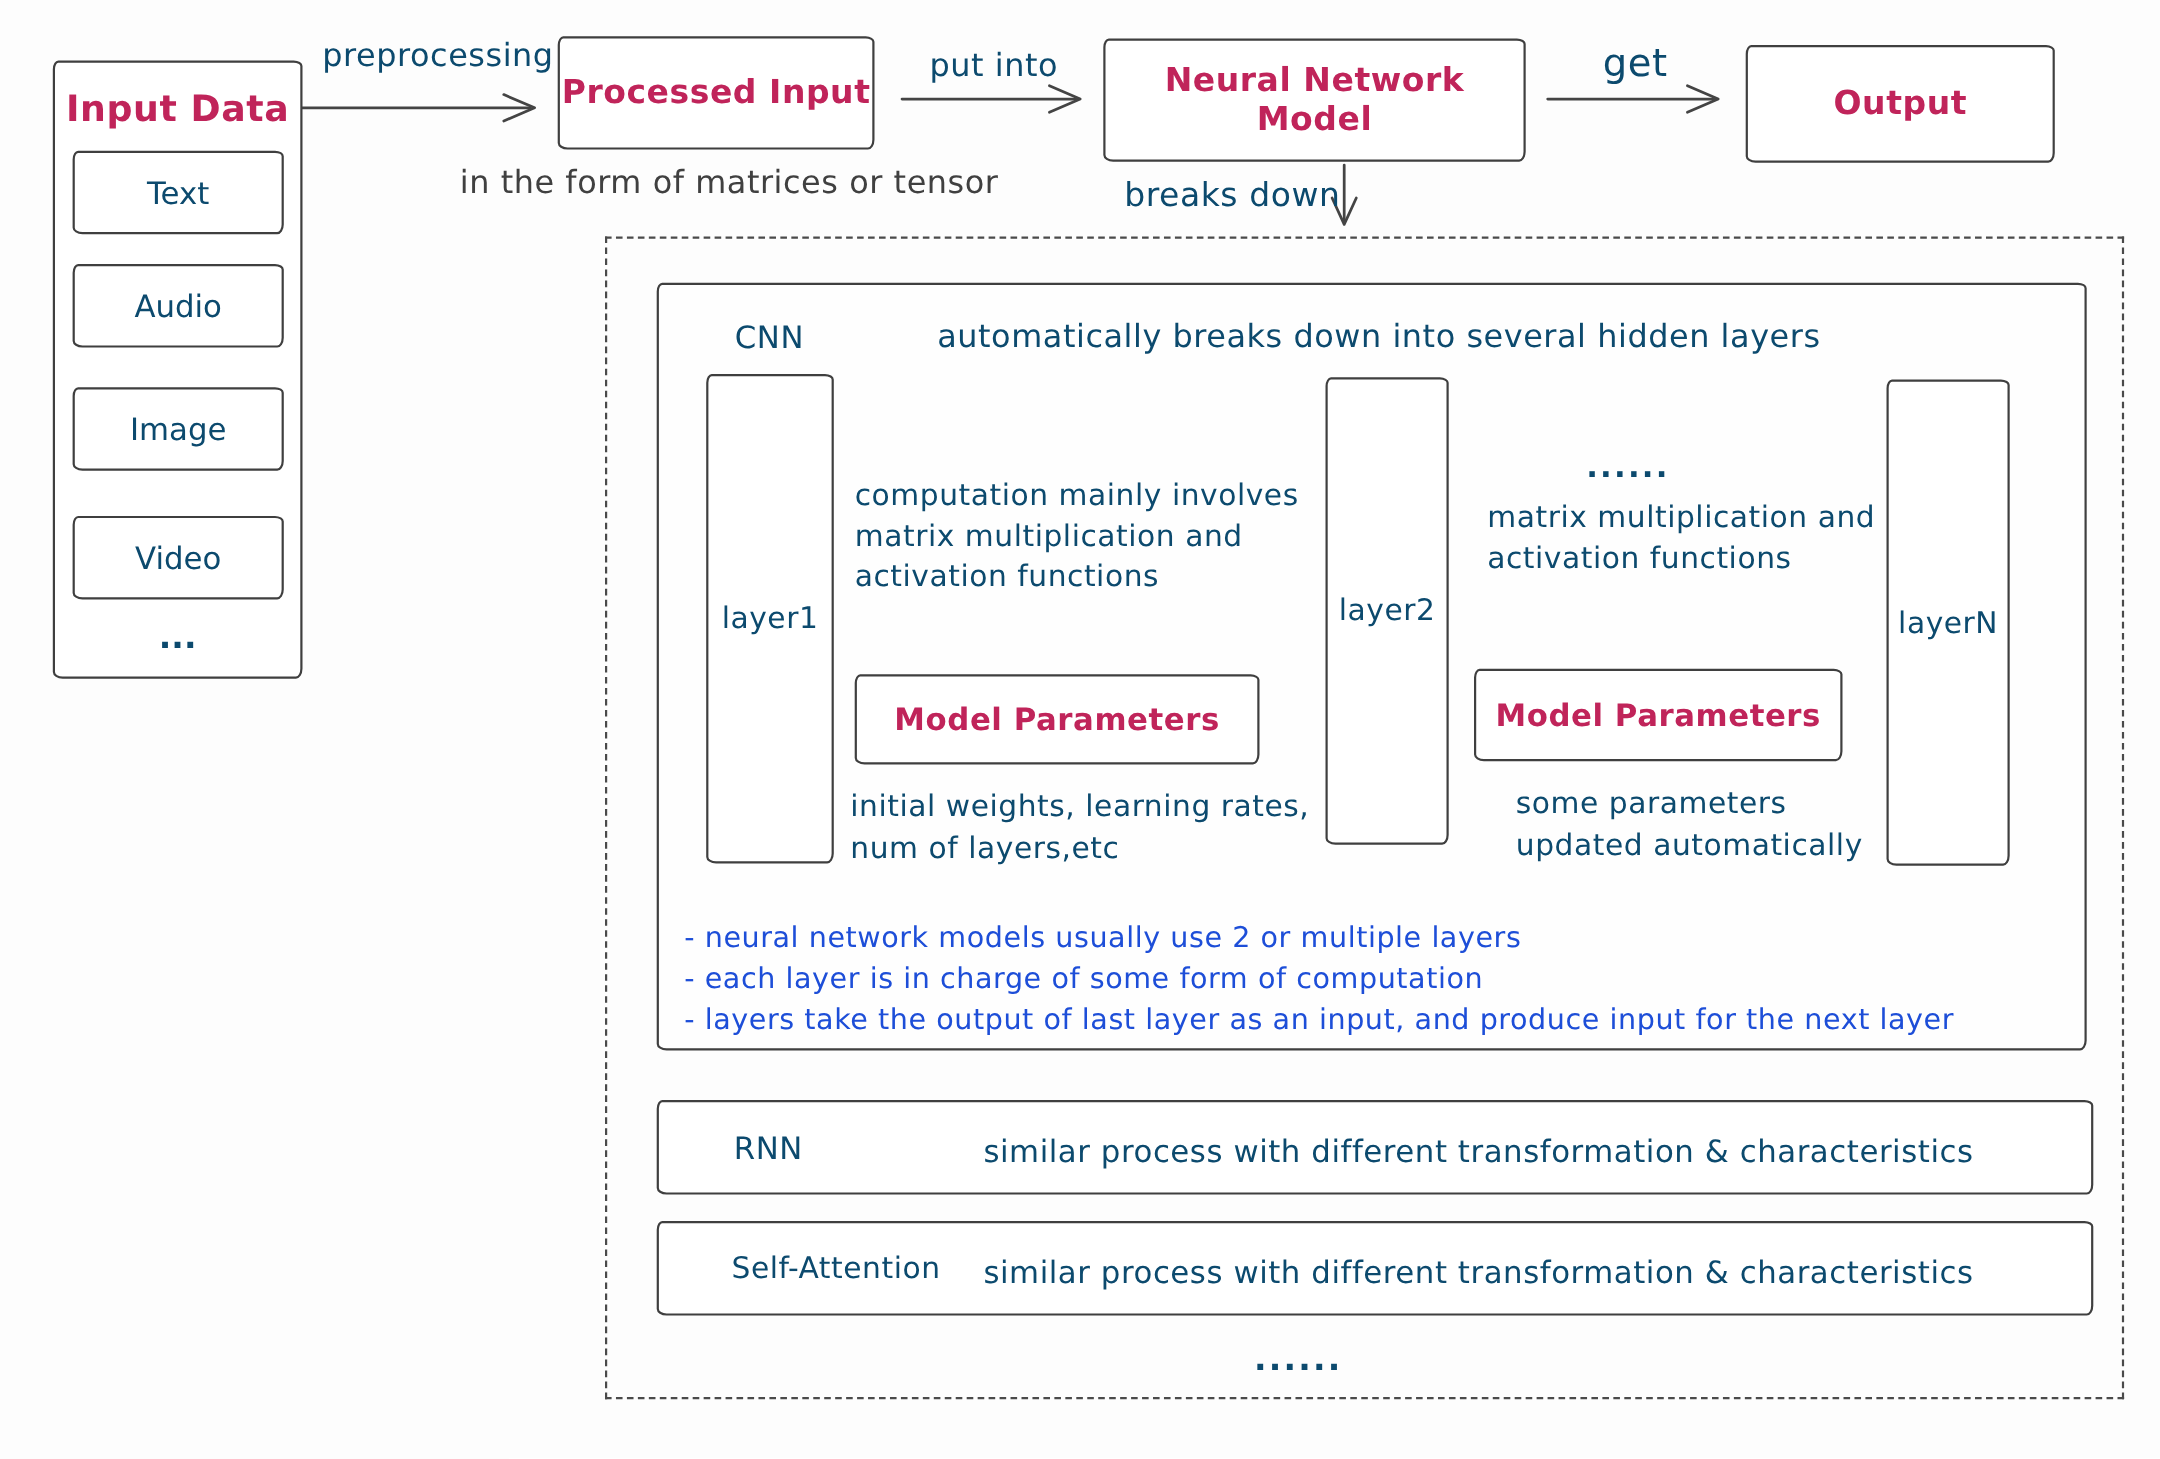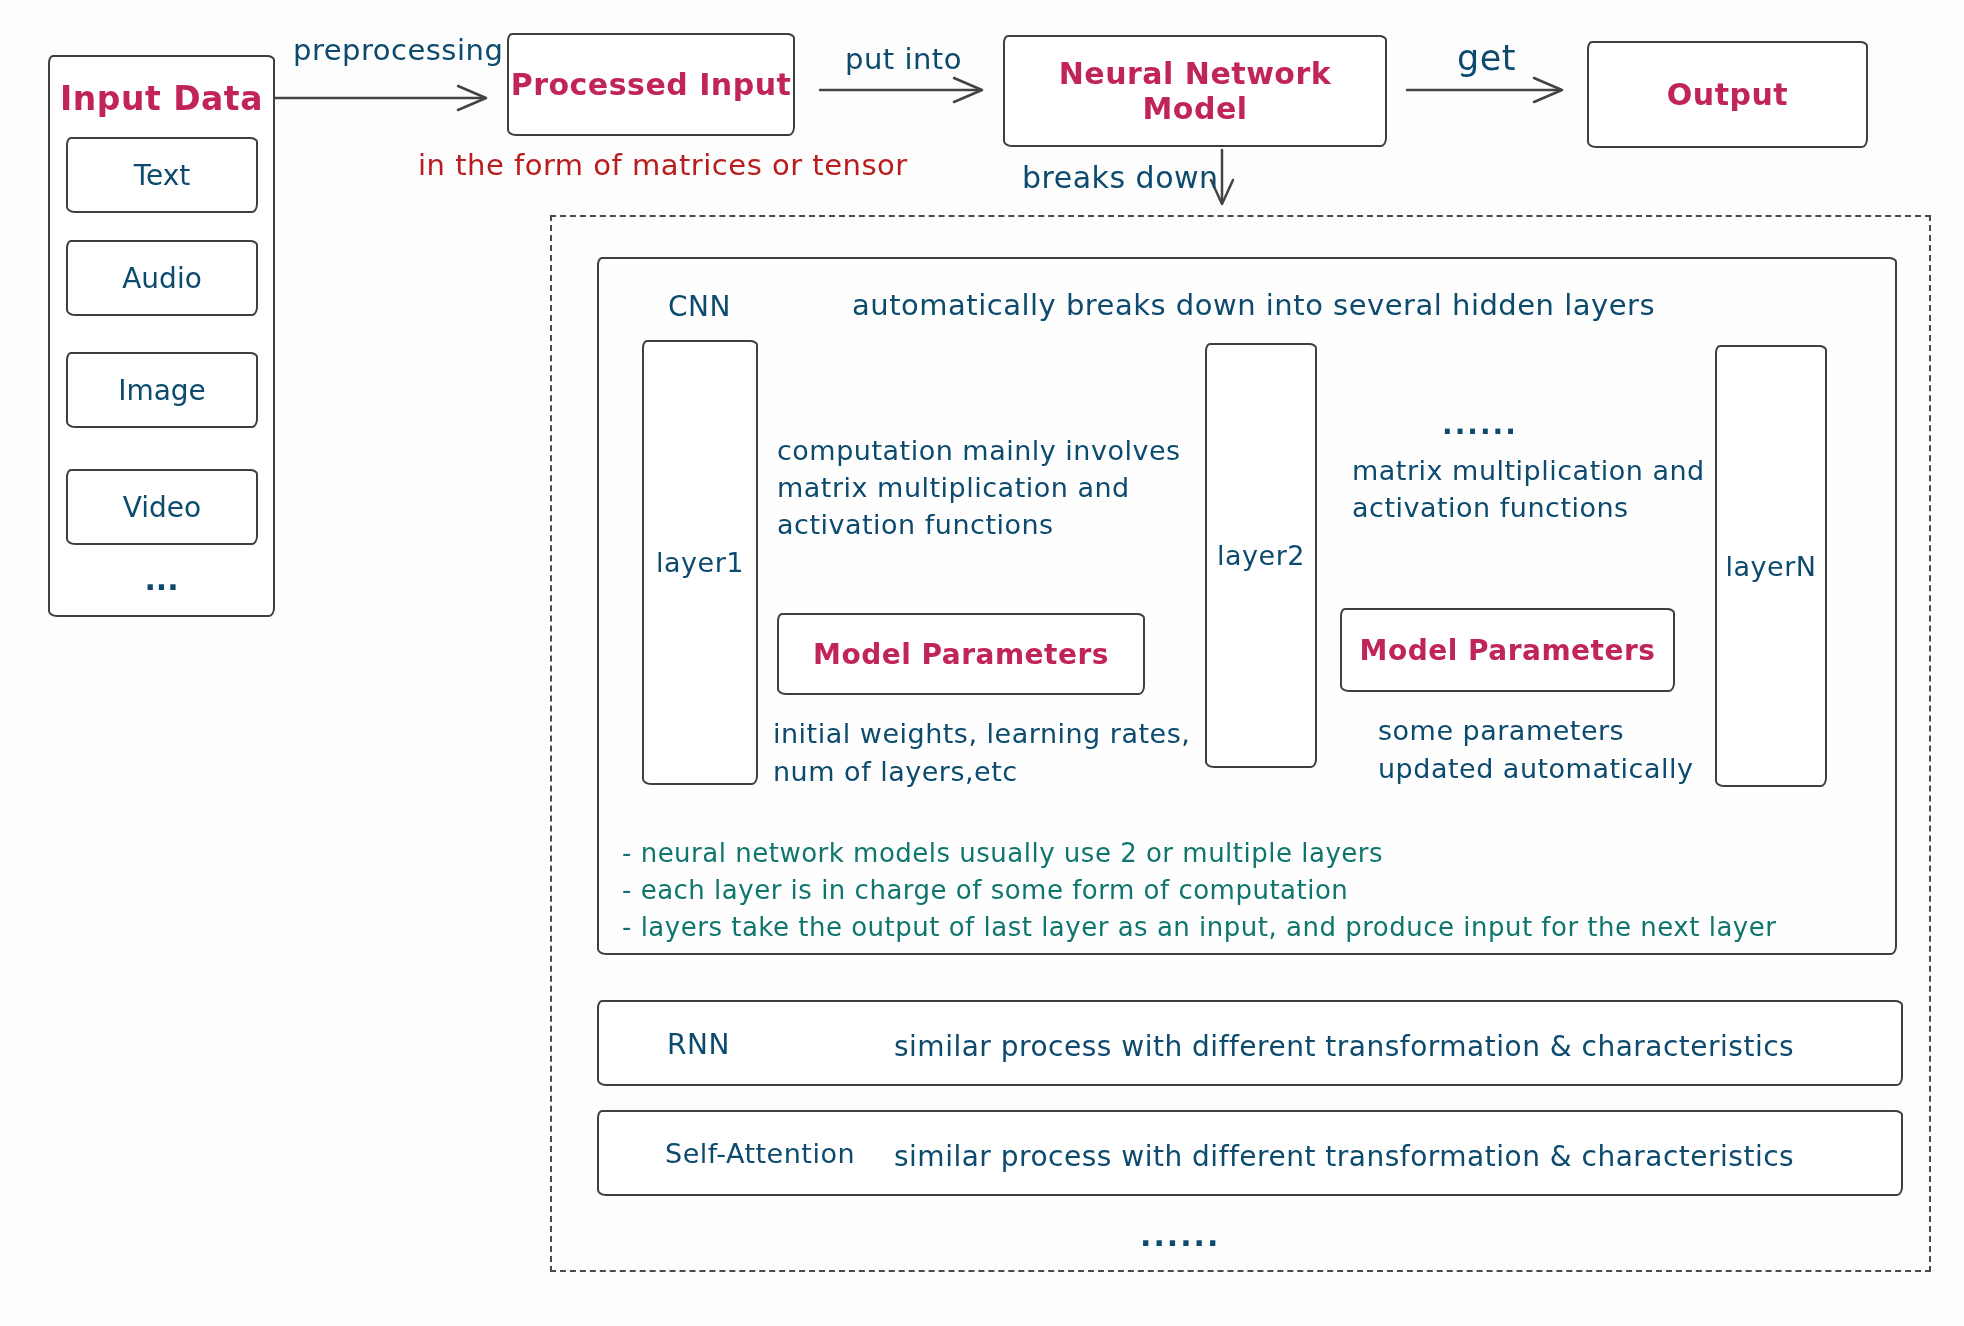--- a/index.html
+++ b/index.html
@@ -21,22 +21,22 @@
     box-sizing: border-box;
   }
   .dashed-box {
     position: absolute;
     border: 2.5px dashed #4a4a4a;
     box-sizing: border-box;
     background: transparent;
   }
   .accent { color: #c0245a; font-weight: bold; }
   .ink { color: #0c4a6e; }
-  .muted { color: #b91c1c; }
-  .notes { color: #0f766e; }
+  .muted { color: #404040; }
+  .notes { color: #1d4ed8; }
   .center { display: flex; align-items: center; justify-content: center; text-align: center; }
   .preline { white-space: pre-line; }
   .hand { letter-spacing: 0.5px; }
   svg.arrows { position: absolute; left: 0; top: 0; pointer-events: none; }
   .vlabel { display: flex; align-items: center; justify-content: center; }
 </style>
 </head>
 <body>
 
 <div class="canvas">

